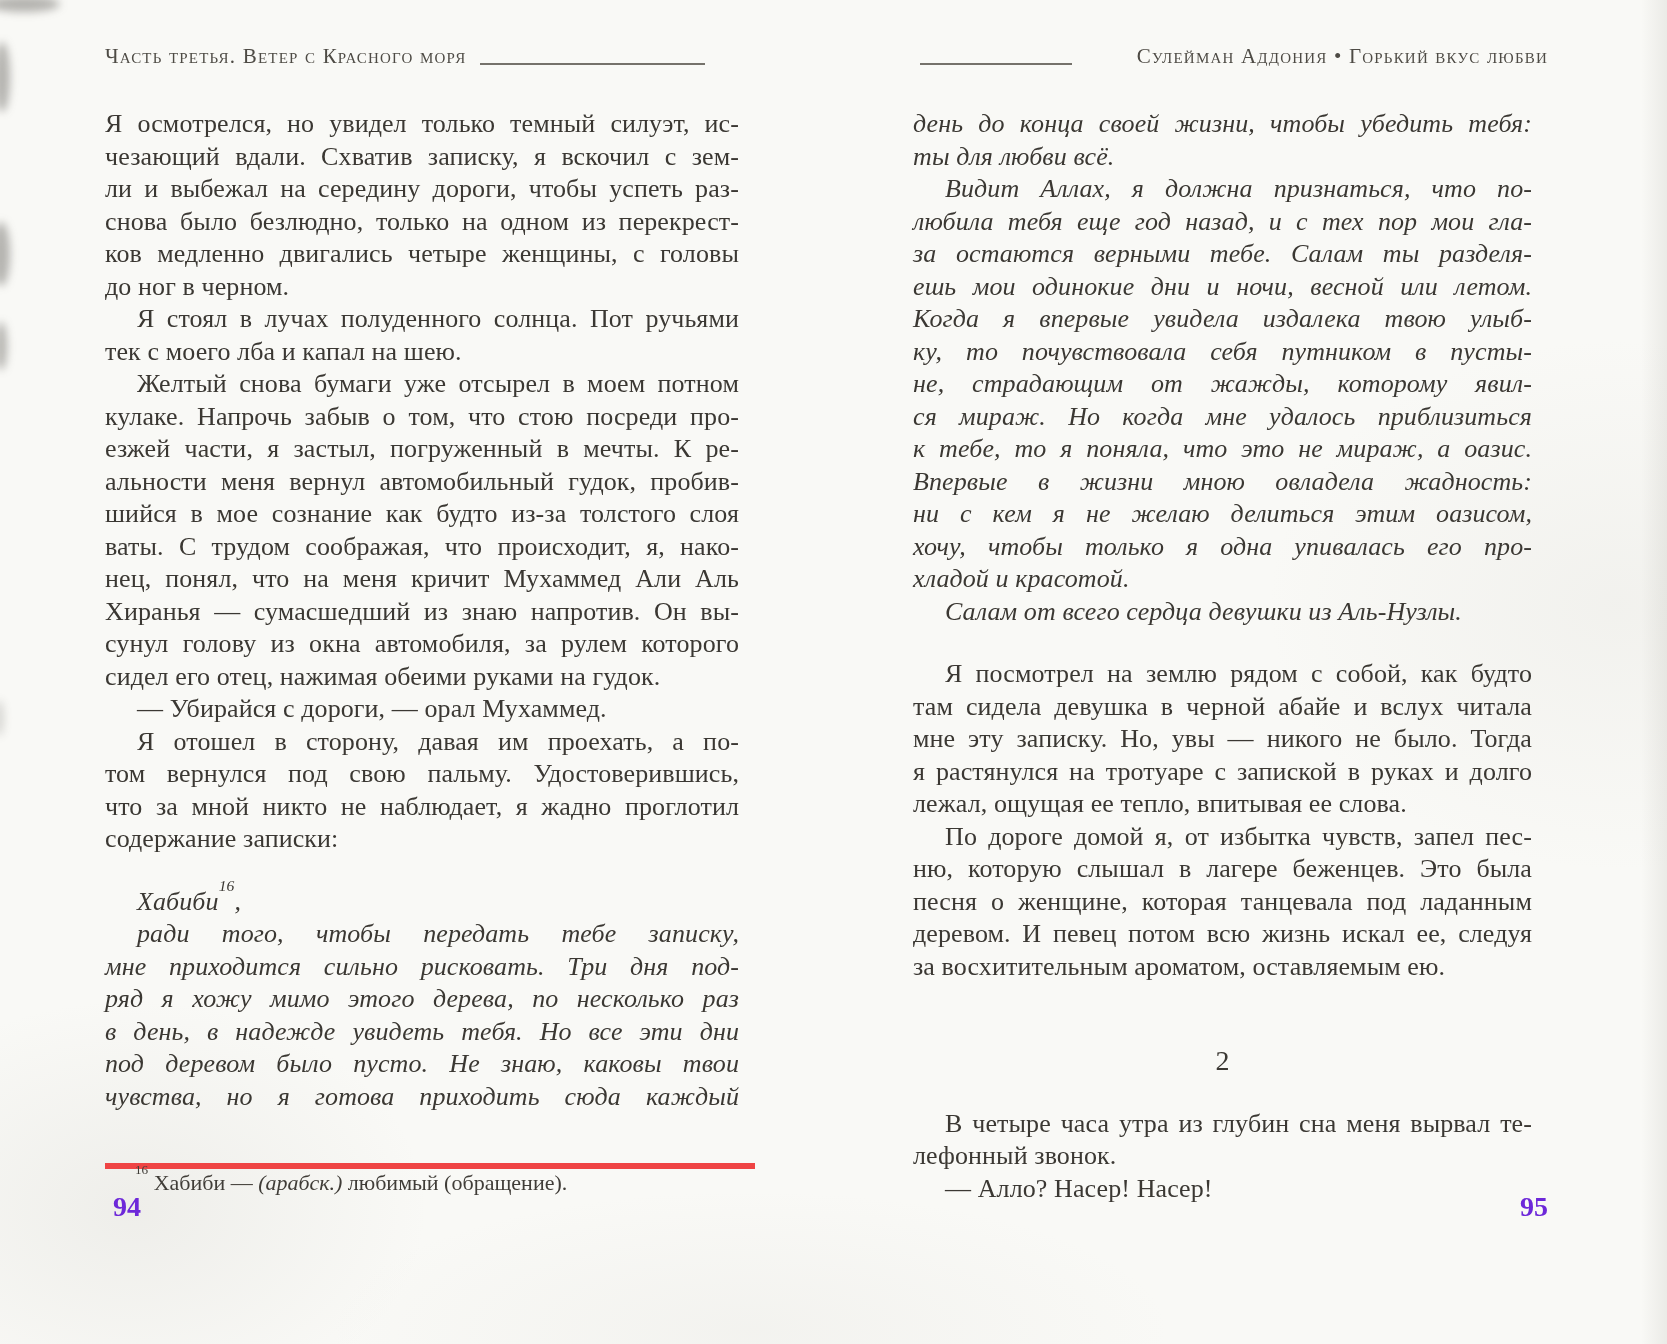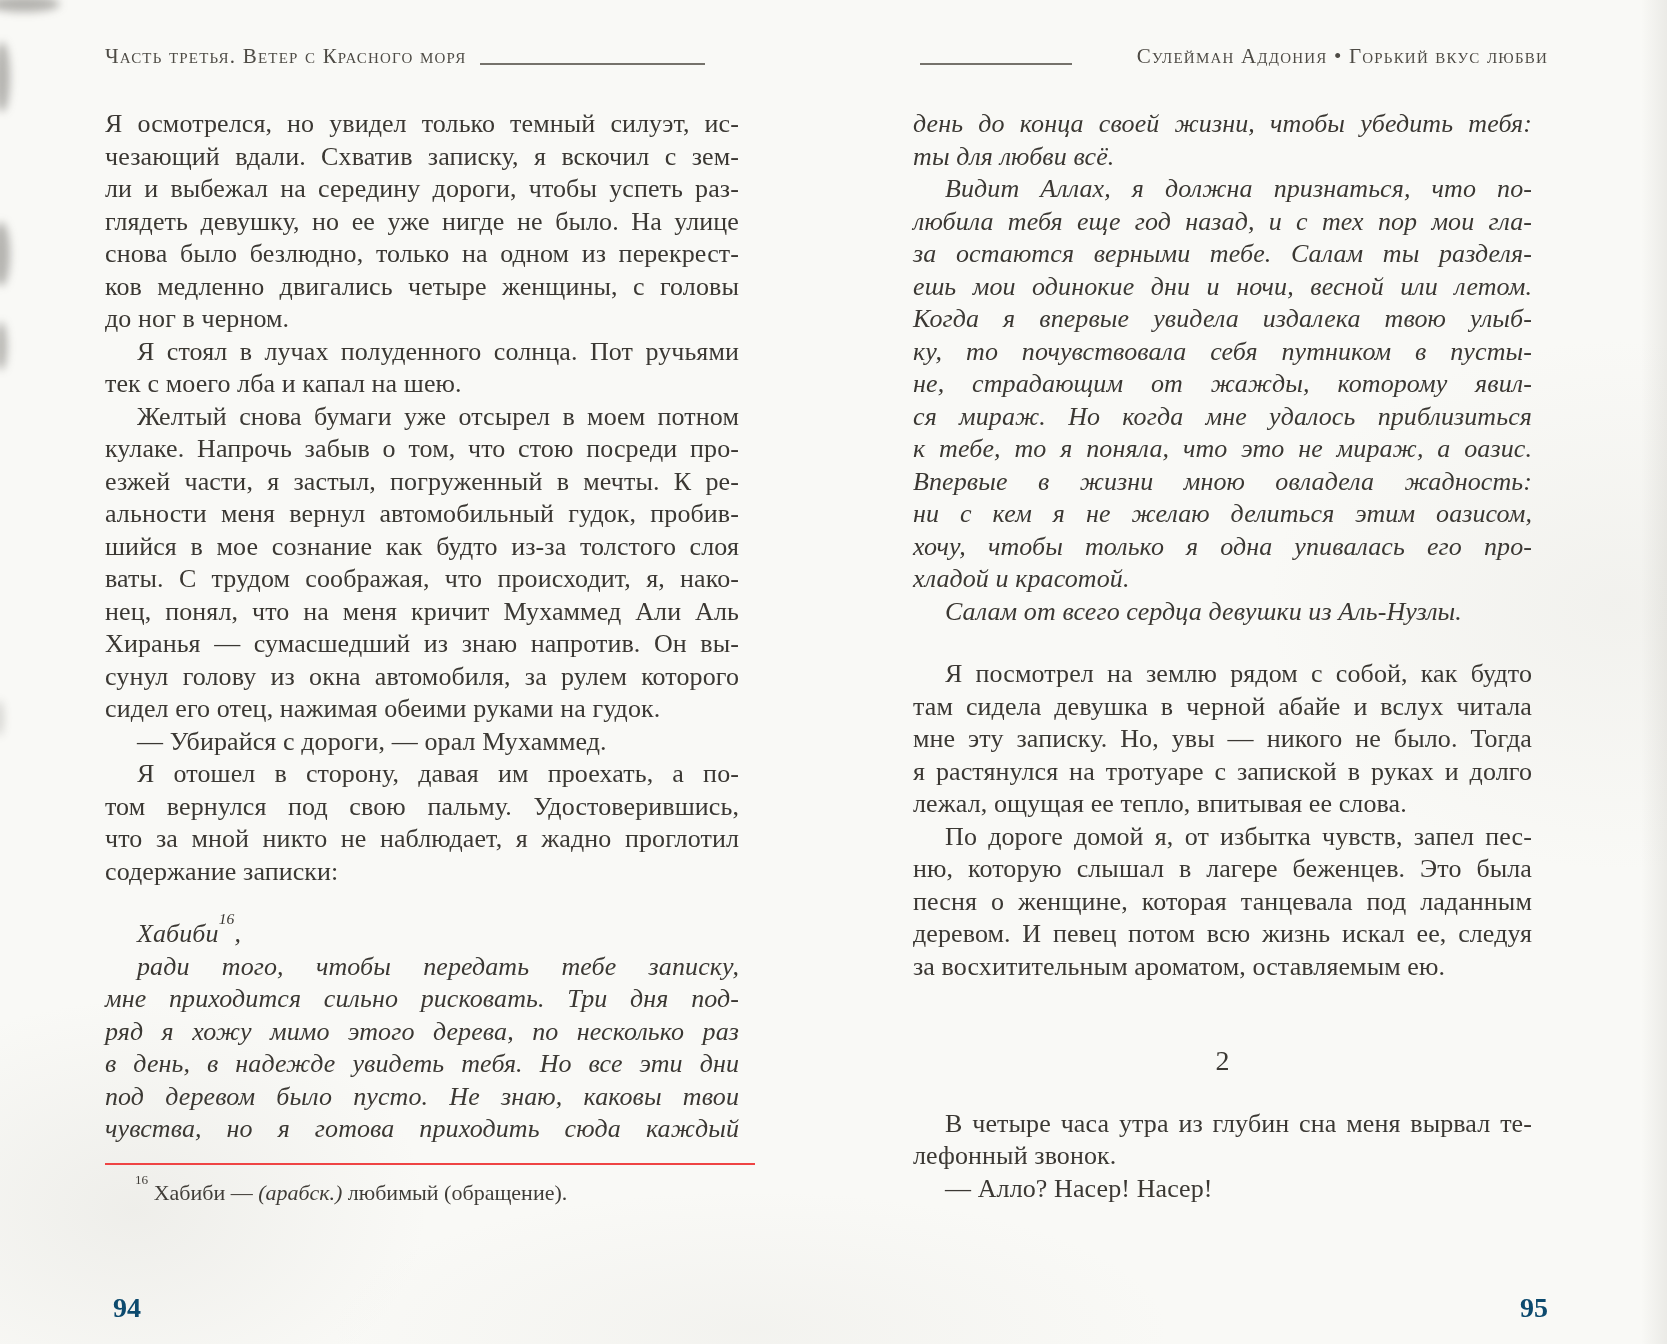--- a/index.html
+++ b/index.html
@@ -47,24 +47,24 @@
   .j{text-align:justify;text-align-last:justify;}
   .indent{text-indent:32px;}
   .letter{font-style:italic;margin-top:30px;}
   .it{font-style:italic;}
   sup{font-size:.6em;line-height:0;position:relative;top:-.55em;}
 
   .section-num{text-align:center;margin:62px 0 30px;font-size:28px;}
 
   .fnote{
     position:absolute;top:1163px;left:0;right:0;
-    border-top:2px solid #ef4444;padding-top:14px;
+    border-top:6px solid #ef4444;
     font-size:22px;line-height:27px;text-indent:30px;color:#403d38;
   }
-  .pnum{position:absolute;top:1292px;font-weight:bold;font-size:28px;color:#0c4a6e;}
+  .pnum{position:absolute;top:1191px;font-weight:bold;font-size:28px;color:#6d28d9;}
   .pnum-left{left:8px;}
   .pnum-right{right:0;}
 </style>
 </head>
 <body>
 
 <div class="canvas">
   <div class="texture"></div>
   <div class="edge-right"></div>
   <div class="smudge s1"></div>
@@ -77,21 +77,20 @@
     <div class="hdr hdr-left">
       <span class="hdr-text">Часть третья. Ветер с Красного моря</span>
       <span class="hdr-rule"></span>
     </div>
 
     <div class="content">
       <div class="para">
         <div class="line j">Я осмотрелся, но увидел только темный силуэт, ис-</div>
         <div class="line j">чезающий вдали. Схватив записку, я вскочил с зем-</div>
         <div class="line j">ли и выбежал на середину дороги, чтобы успеть раз-</div>
-        <div class="line j">глядеть девушку, но ее уже нигде не было. На улице</div>
         <div class="line j">снова было безлюдно, только на одном из перекрест-</div>
         <div class="line j">ков медленно двигались четыре женщины, с головы</div>
         <div class="line">до ног в черном.</div>
       </div>
       <div class="para">
         <div class="line j indent">Я стоял в лучах полуденного солнца. Пот ручьями</div>
         <div class="line">тек с моего лба и капал на шею.</div>
       </div>
       <div class="para">
         <div class="line j indent">Желтый снова бумаги уже отсырел в моем потном</div>

